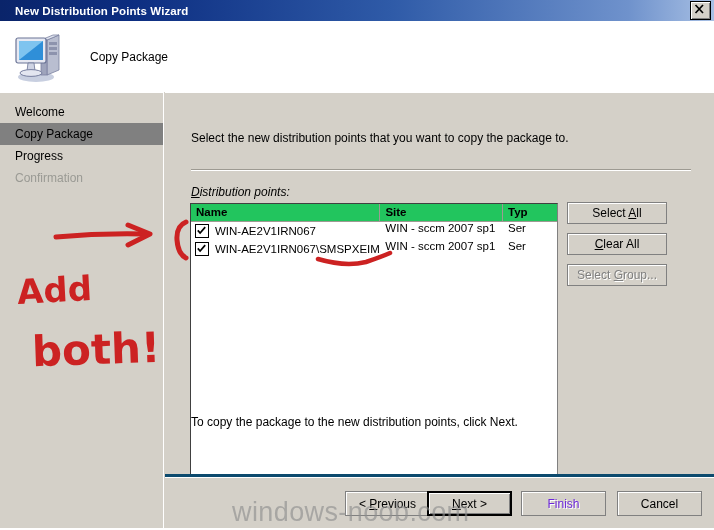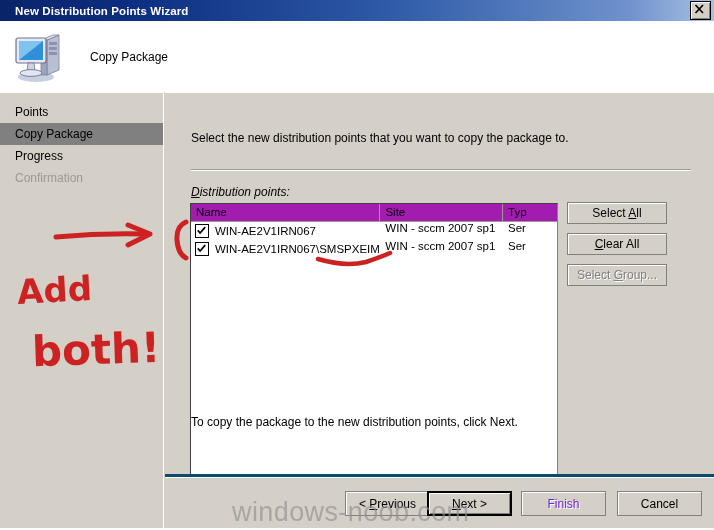--- a/index.html
+++ b/index.html
@@ -173,25 +173,26 @@
     background: #d4d0c8;
     border-bottom: 1px solid #9d9a92;
     box-sizing: border-box;
   }
   .lv-col {
     font-size: 11.5px;
     color: #000000;
     line-height: 17px;
     padding-left: 5px;
     border-right: 1px solid #9d9a92;
-    background: #a21caf;
+    background: #22c55e;
     box-sizing: border-box;
     white-space: nowrap;
     overflow: hidden;
     cursor: pointer;
+    font-weight: bold;
   }
   .lv-col.c-name { width: 212px; }
   .lv-col.c-site { width: 137px; }
   .lv-col.c-type { width: 60px; border-right: none; }
 
   .lv-rows { background: #ffffff; }
   .lv-row {
     display: flex;
     height: 18px;
     font-size: 11.5px;
@@ -420,21 +421,21 @@
       <path d="M8 11 L32 11 L8 30 Z" fill="#7fc4ef"></path>
       <path d="M17 33 L23 33 L24 41 L16 41 Z" fill="#cfd4e4" stroke="#6b7496" stroke-width="0.8"></path>
       <ellipse cx="20" cy="43" rx="11" ry="3.4" fill="#e3e6f0" stroke="#6b7496" stroke-width="0.9"></ellipse>
     </svg>
     <span class="header-title">Copy Package</span>
   </div>
 
   <div class="body-wrap">
 
     <div class="sidebar">
-      <div class="side-item">Points</div>
+      <div class="side-item">Welcome</div>
       <div class="side-item active">Copy Package</div>
       <div class="side-item">Progress</div>
       <div class="side-item disabled">Confirmation</div>
     </div>
 
     <div class="content">
 
       <div class="intro-text">Select the new distribution points that you want to copy the package to.</div>
       <div class="sep-line"></div>
 

